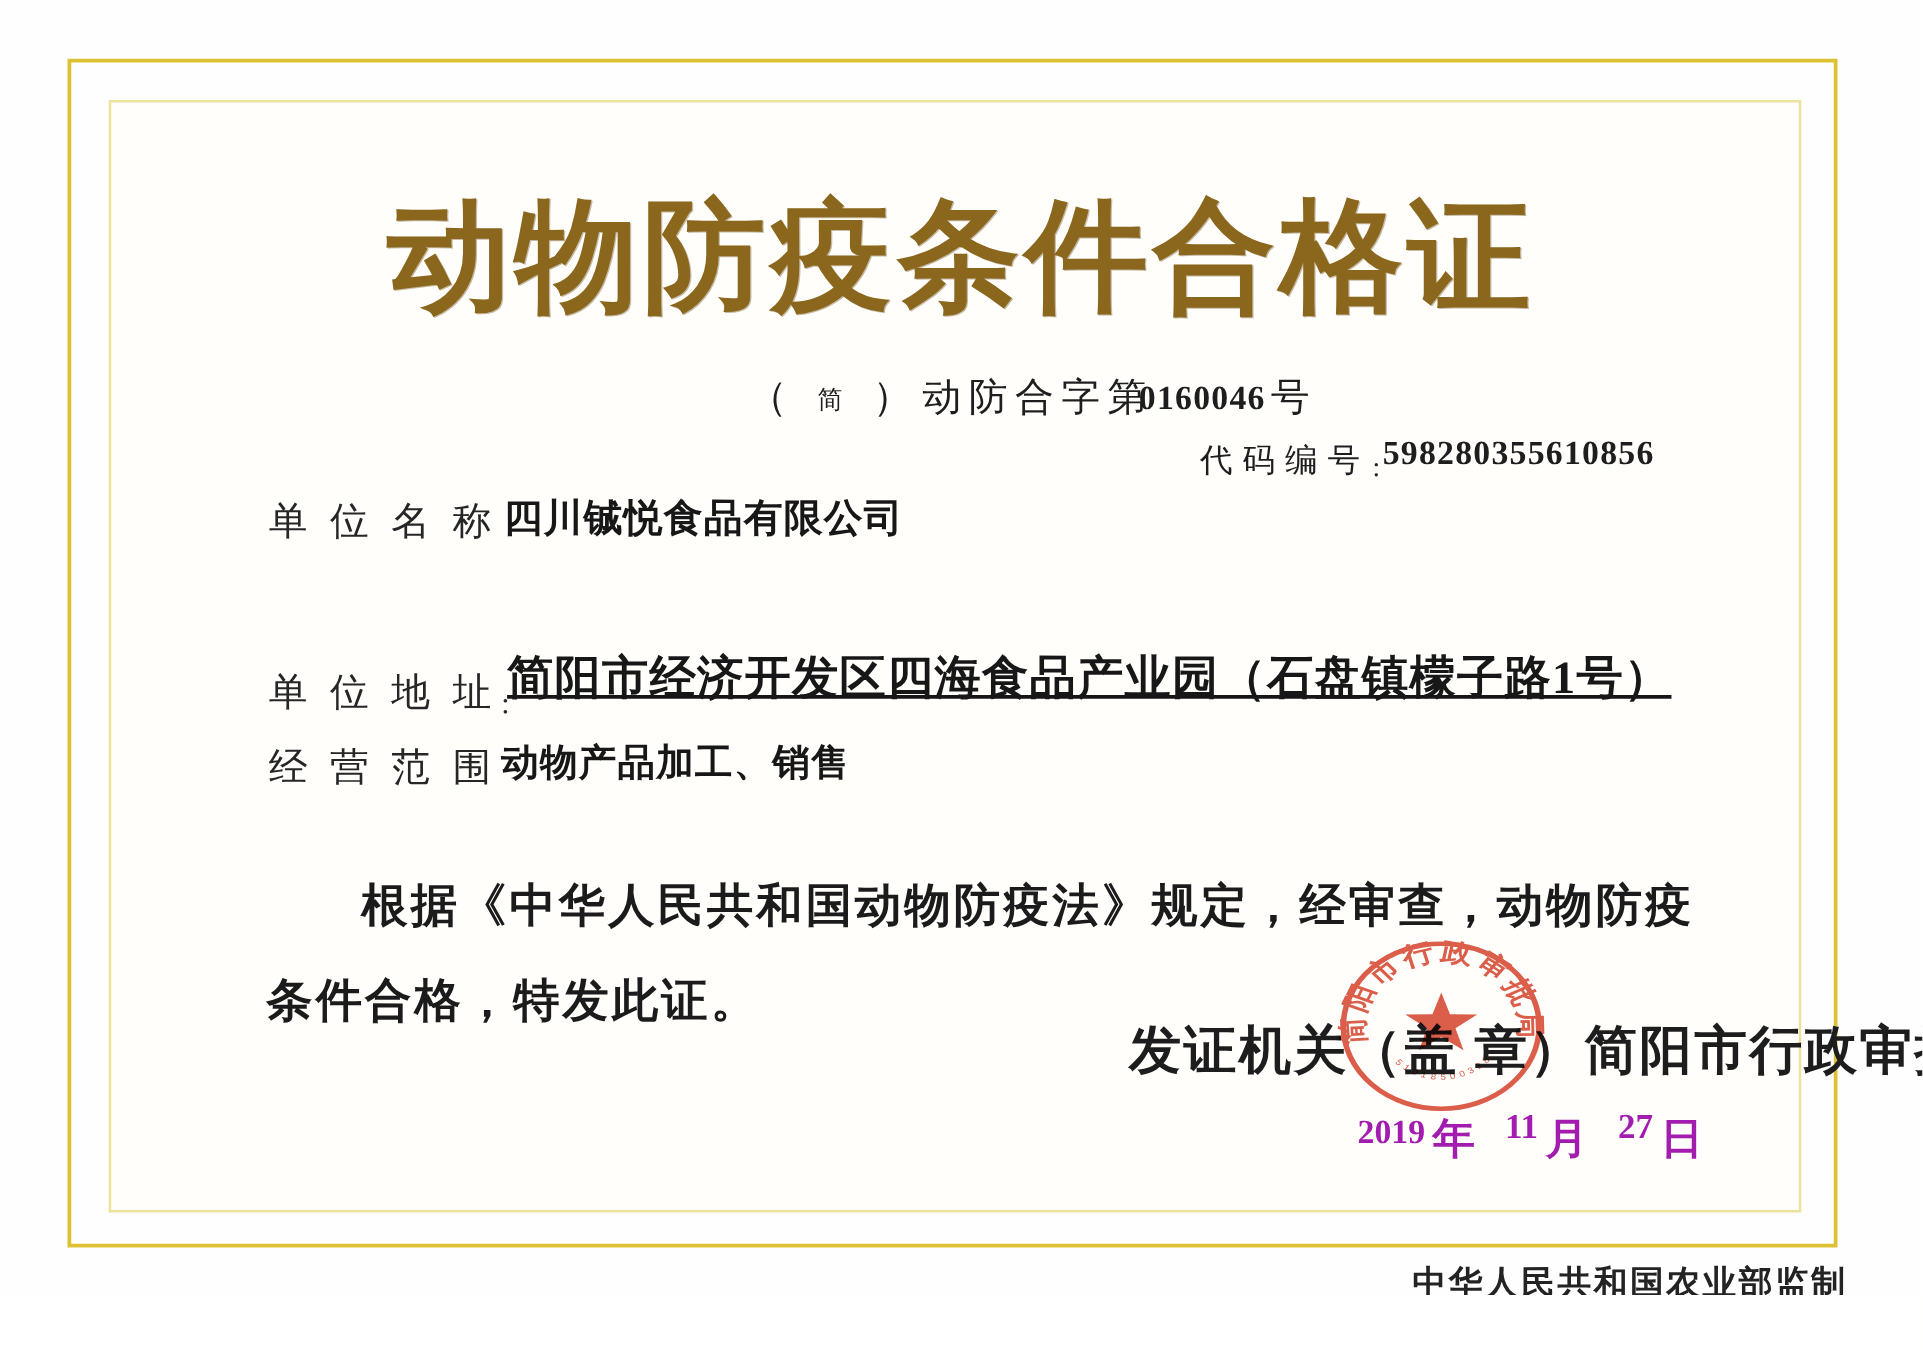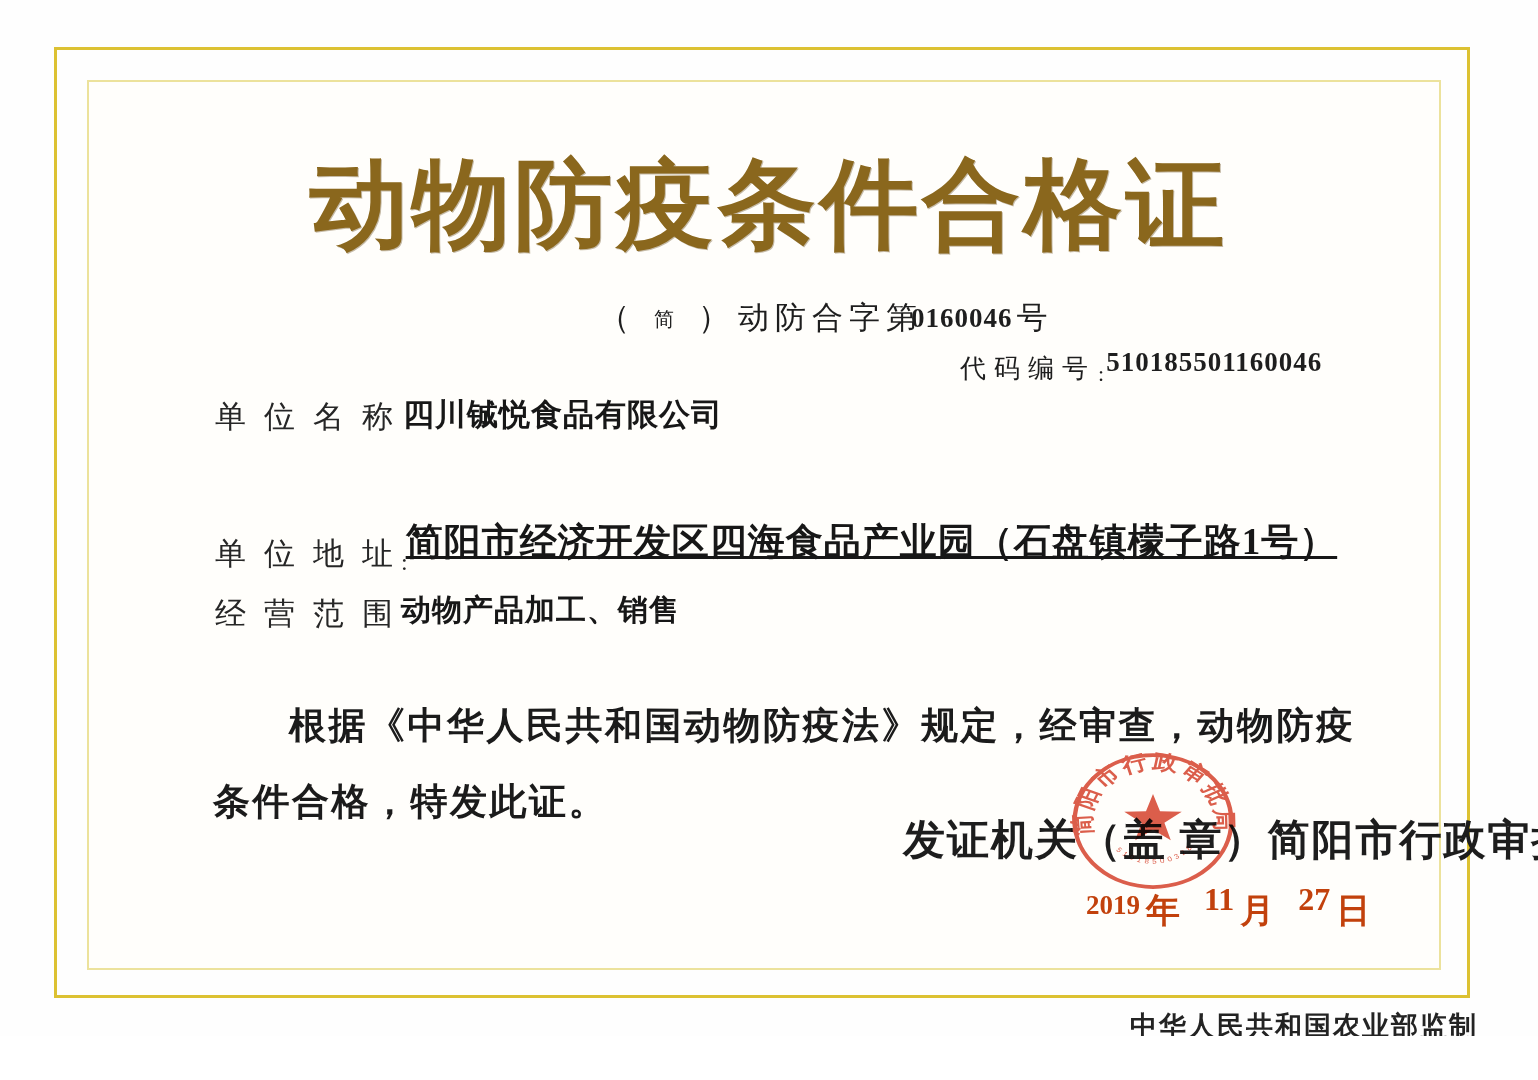--- a/index.html
+++ b/index.html
@@ -65,25 +65,25 @@
     position:absolute;left:213px;top:688px;width:1145px;
     font-size:37px;line-height:76px;letter-spacing:2.5px;
     font-weight:700;color:#1b1b1b;text-indent:76px;
   }
   .issuer{
     position:absolute;left:903px;top:812px;white-space:nowrap;
     font-size:42px;letter-spacing:2px;color:#1d1d1d;font-weight:600;
   }
   .dateline{
     position:absolute;left:1086px;top:888px;white-space:nowrap;
-    display:flex;align-items:baseline;color:#c2410c;
+    display:flex;align-items:baseline;color:#a21caf;
   }
   .dateline .dnum{font-size:27px;font-weight:600;position:relative;top:-8px;}
   .dateline .dunit{font-size:34px;font-weight:600;margin:0 10px 0 6px;}
-  .dateline .dnum.small{font-size:32px;top:-12px;margin-left:14px;}
+  .dateline .dnum.small{font-size:28px;top:-12px;margin-left:14px;}
   .footer{
     position:absolute;left:1130px;top:1008px;white-space:nowrap;
     font-size:27px;letter-spacing:2px;color:#232323;font-weight:600;
   }
   .seal{
     position:absolute;left:1064px;top:746px;width:178px;height:150px;
     mix-blend-mode:multiply;opacity:.85;
   }
   .scan-smudge{
     position:absolute;left:868px;top:1070px;width:320px;height:7px;
@@ -106,21 +106,21 @@
     <span class="region">简</span>
     <span class="paren">）</span>
     <span class="prefix">动防合字第</span>
     <span class="number">0160046</span>
     <span class="unit">号</span>
   </div>
 
   <div class="codeline">
     <span class="lbl">代码编号</span>
     <span class="colon">:</span>
-    <span class="num">510185501160046</span>
+    <span class="num">598280355610856</span>
   </div>
 
   <div class="fieldrow row-name">
     <span class="flabel">单位名称</span><span class="fvalue">四川铖悦食品有限公司</span>
   </div>
 
 
   <div class="fieldrow row-addr">
     <span class="flabel">单位地址</span><span class="fcolon">:</span><span class="fvalue">简阳市经济开发区四海食品产业园（石盘镇檬子路1号）</span>
   </div>

